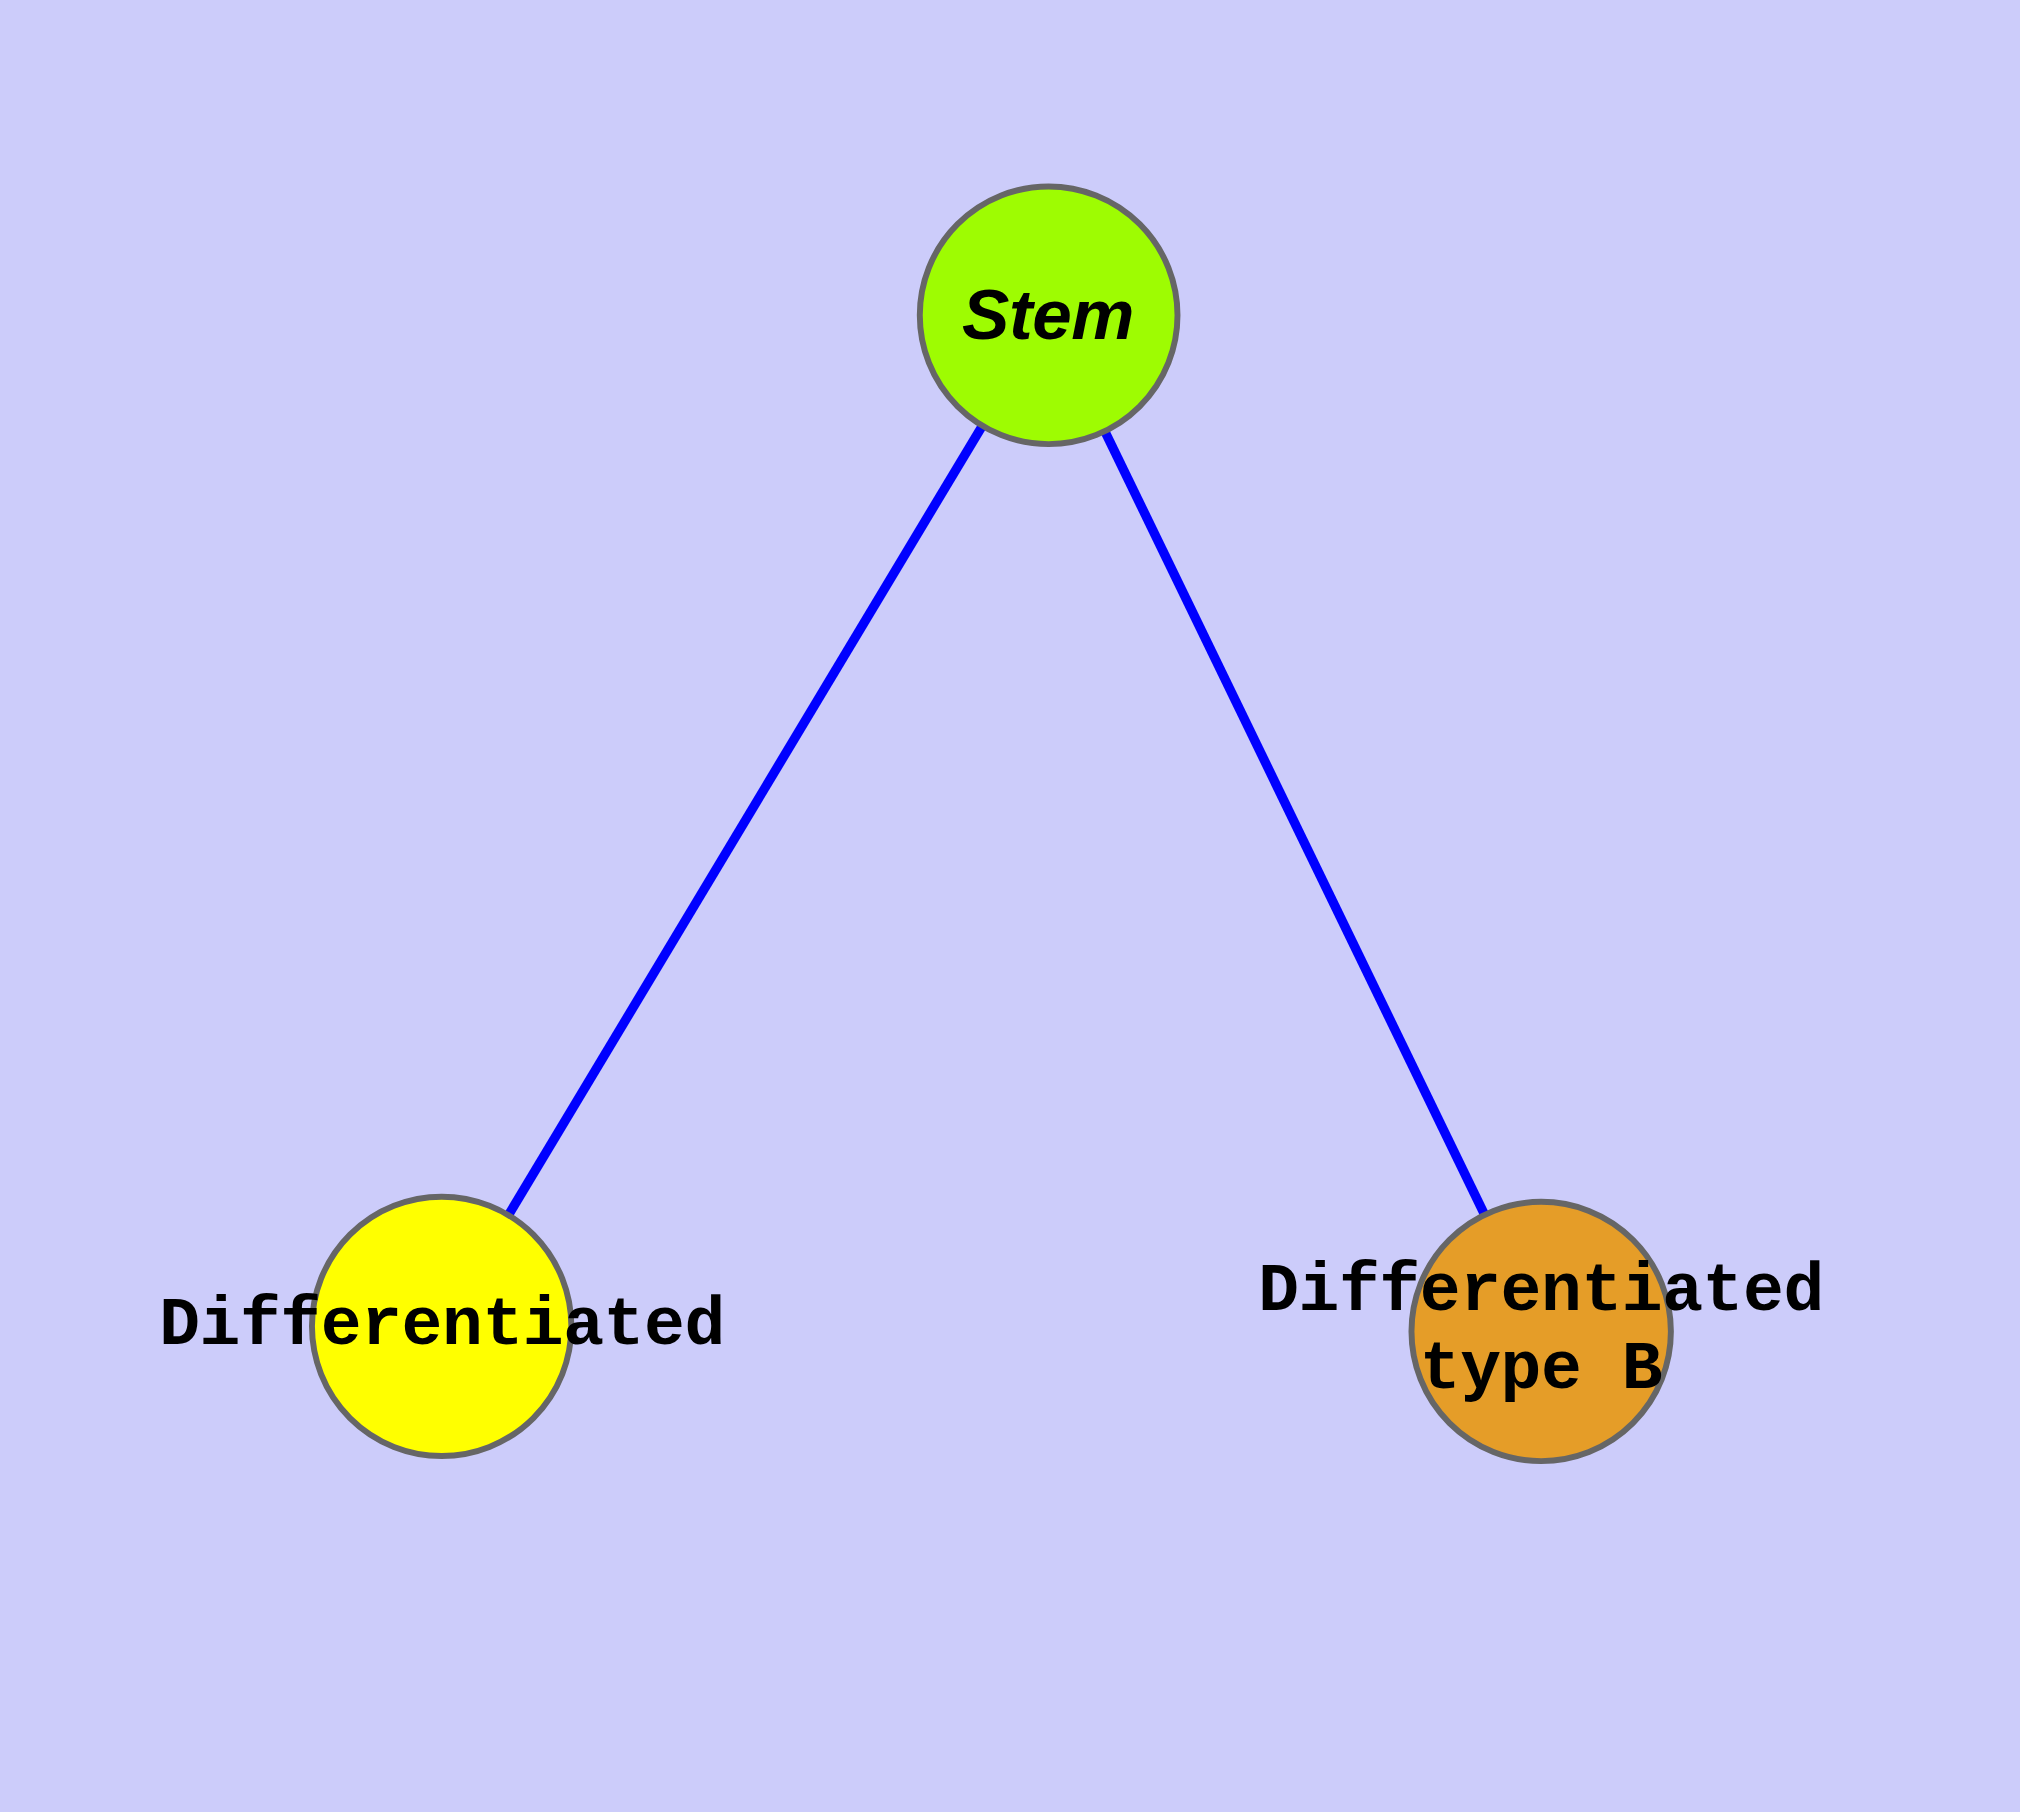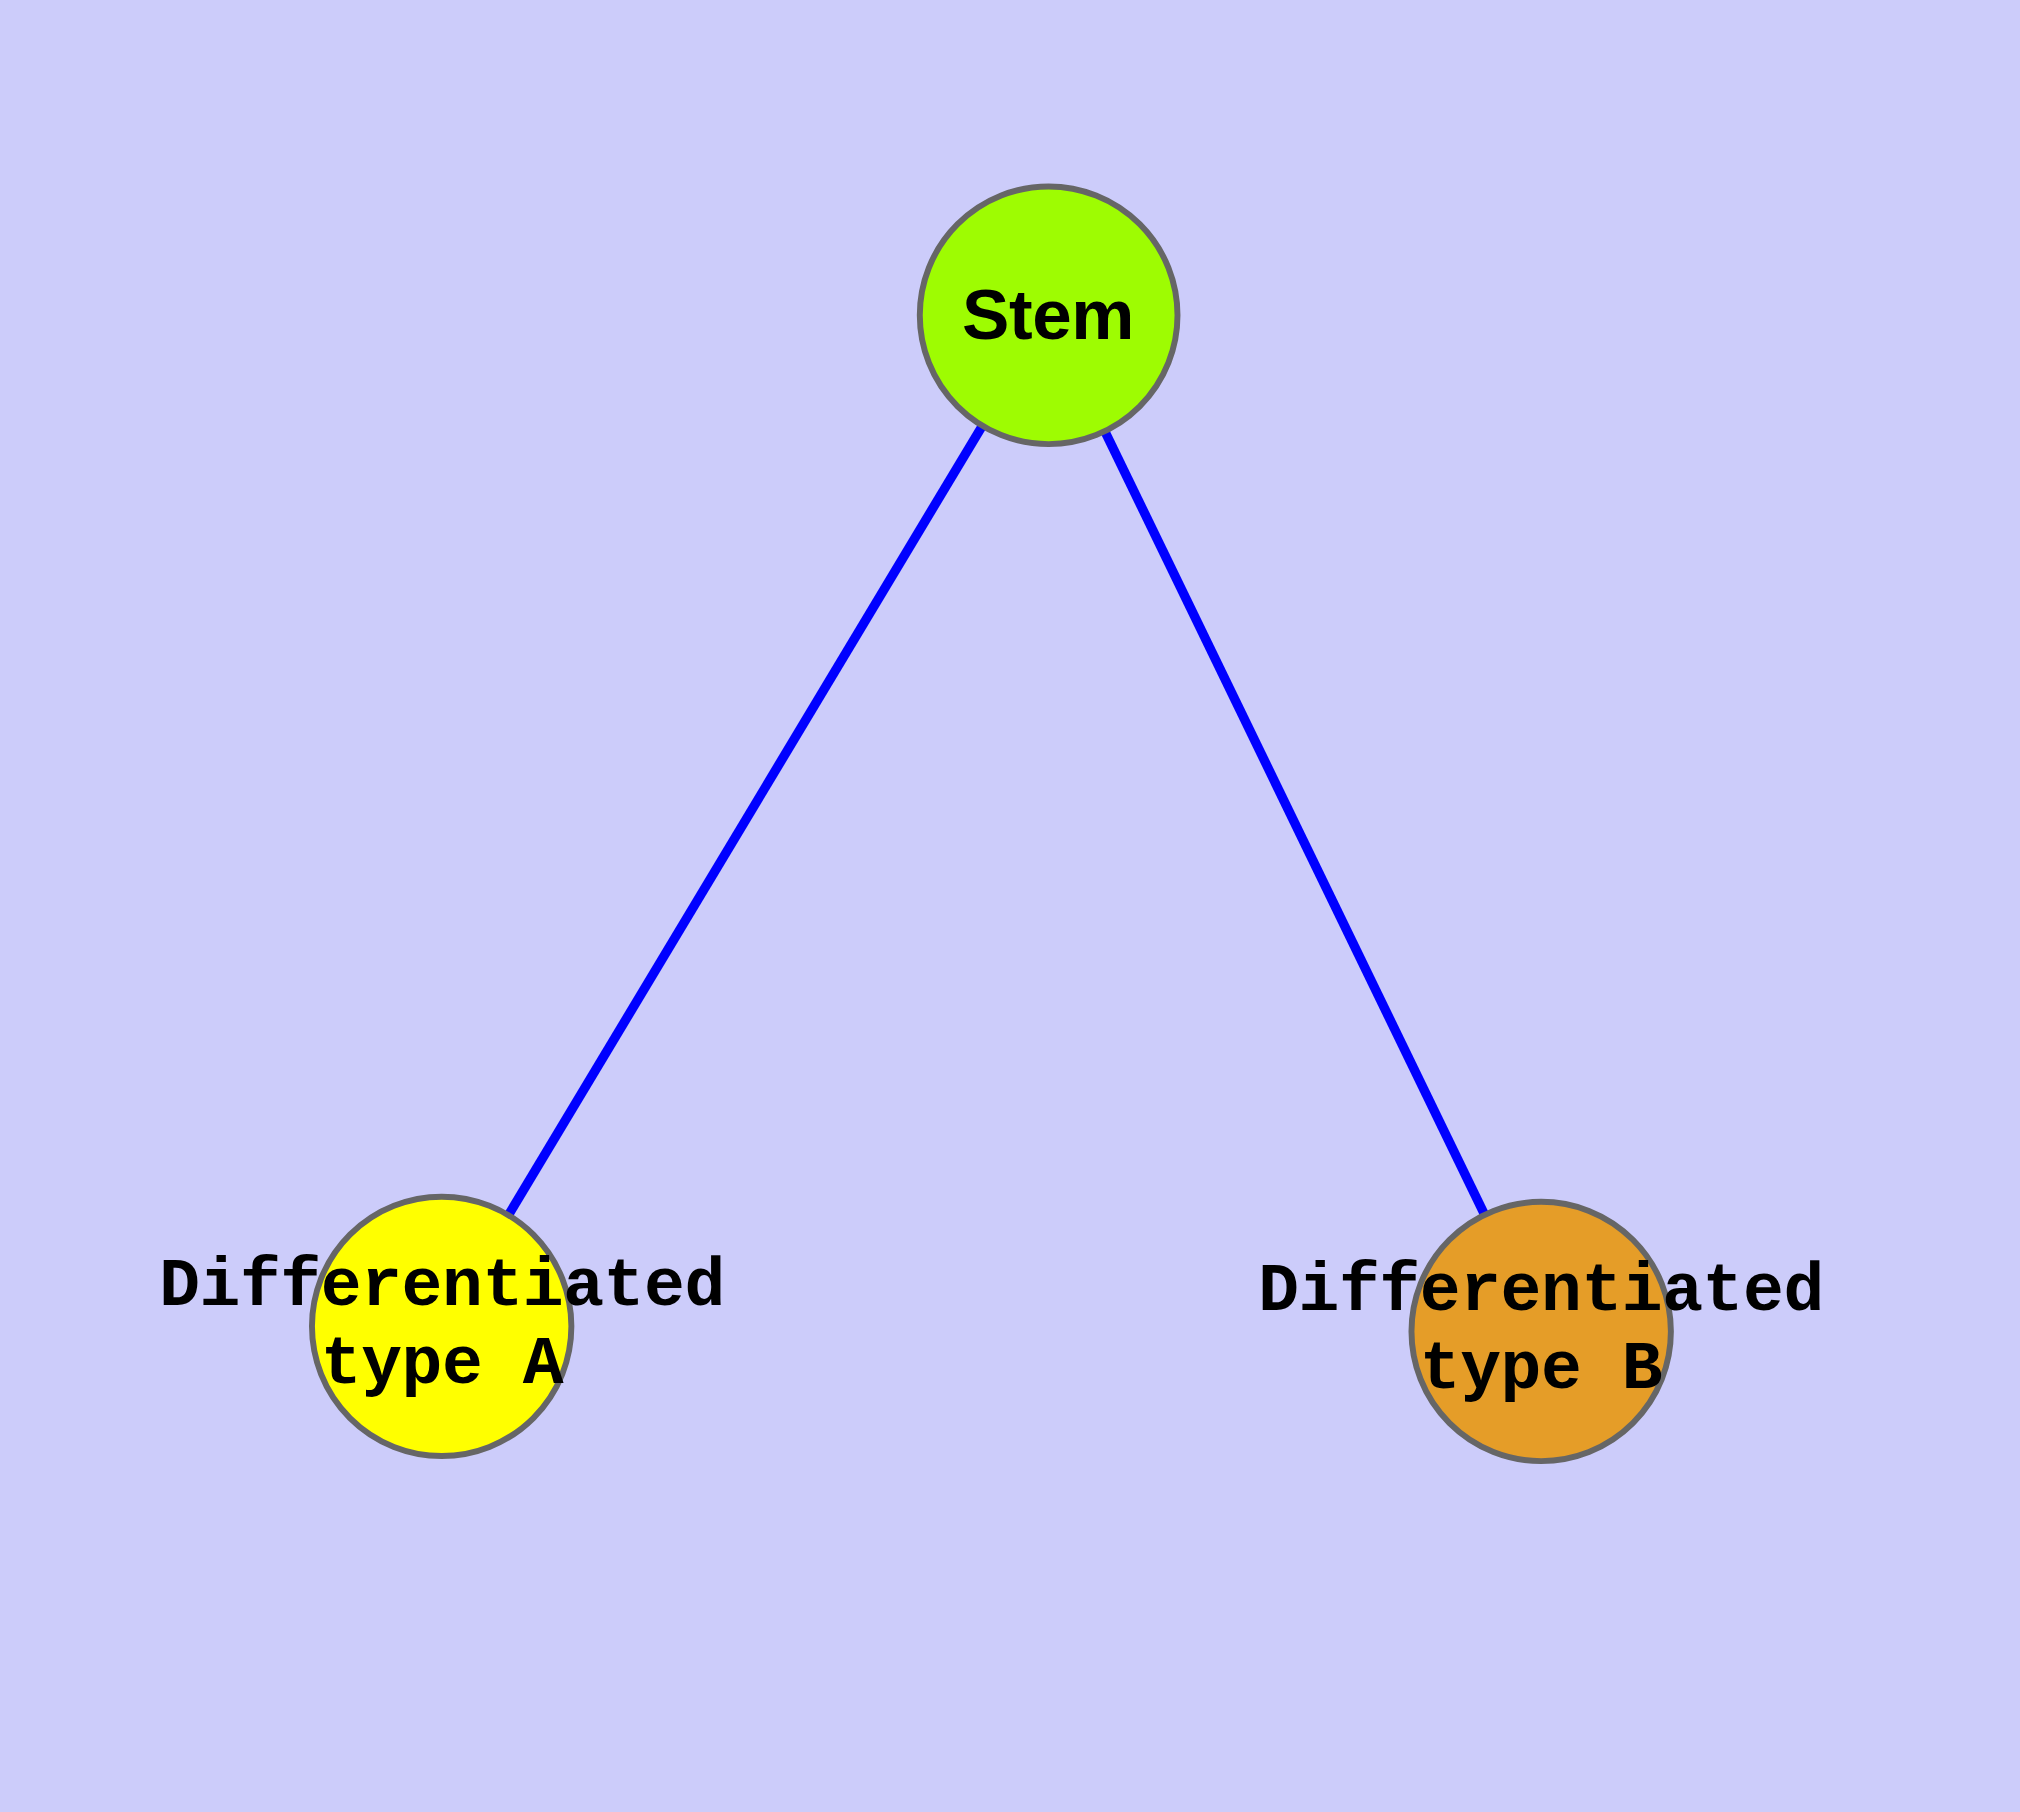--- a/index.html
+++ b/index.html
@@ -30,20 +30,21 @@
     text-align: center;
     color: #000000;
     font-weight: bold;
     line-height: 1.14;
     white-space: pre;
     pointer-events: none;
     letter-spacing: -0.4px;
   }
   .node-label.stem {
     font-size: 71px;
+    font-style: italic;
   }
   .node-label.leaf {
     font-size: 68px;
     font-family: Liberation Mono, monospace;
   }
 </style>
 </head>
 <body>
 
 <div id="canvas" style="width: 2021px; height: 1812px; background: rgb(204, 204, 250);">
@@ -55,18 +56,18 @@
       </g>
     <g id="nodes-layer">
         <circle cx="1237" cy="372" r="152" fill="#9efc02" stroke="#666666" stroke-width="7"></circle>
         <circle cx="521" cy="1565" r="153" fill="#ffff00" stroke="#666666" stroke-width="7"></circle>
         <circle cx="1818" cy="1571" r="153" fill="#e59d28" stroke="#666666" stroke-width="7"></circle>
       </g>
   </svg>
 
   <div id="labels-layer">
       <div class="node-label stem" style="left: 1048px; top: 315px; font-size: 71px; color: rgb(0, 0, 0);"><div>Stem</div></div>
-      <div class="node-label leaf" style="left: 442px; top: 1326px; font-size: 68px; color: rgb(0, 0, 0);"><div>Differentiated</div><div>type A</div></div>
+      <div class="node-label leaf" style="left: 442px; top: 1326px; font-size: 68px; color: rgb(0, 0, 0);"><div>Differentiated</div></div>
       <div class="node-label leaf" style="left: 1541px; top: 1331px; font-size: 68px; color: rgb(0, 0, 0);"><div>Differentiated</div><div>type B</div></div>
     </div>
 
 </div>
 
 
 </body></html>

